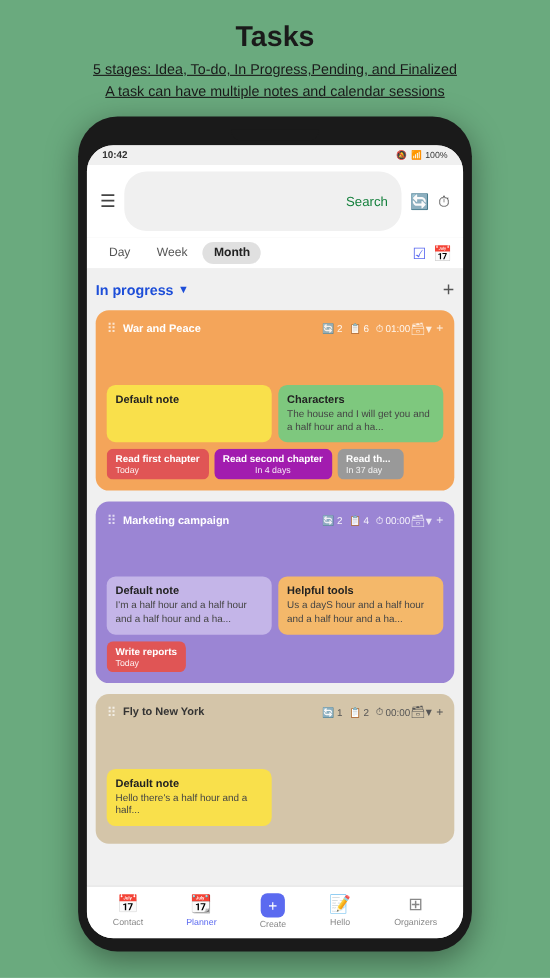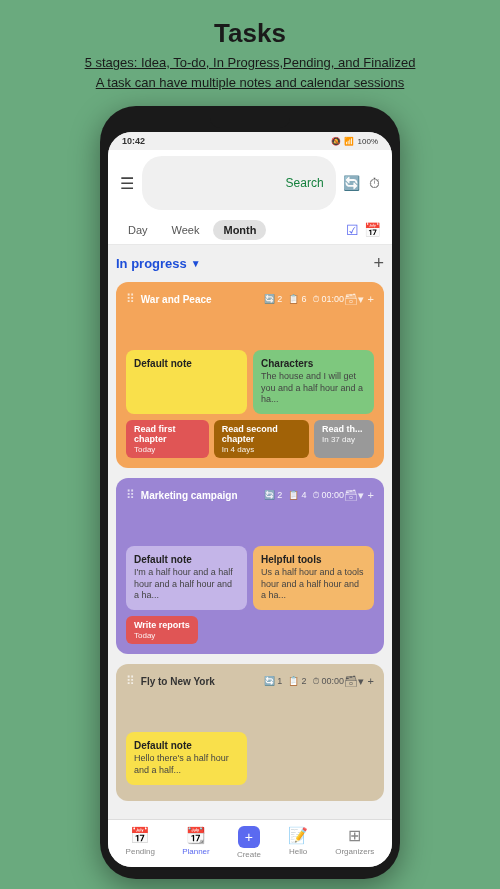--- a/index.html
+++ b/index.html
@@ -23,21 +23,21 @@
       font-weight: bold;
     }
     .page-header p {
       font-size: 13px;
       line-height: 1.5;
       margin-top: 4px;
       text-decoration: underline;
     }
 
     .phone-wrapper {
-      width: 300px;
+      width: 358px;
       background: #1a1a1a;
       border-radius: 36px;
       padding: 12px 8px;
       box-shadow: 0 8px 30px rgba(0,0,0,0.4);
       position: relative;
       margin-top: 4px;
     }
 
     .phone-notch {
       width: 80px;
@@ -183,21 +183,21 @@
     }
     .session-badge {
       border-radius: 6px;
       padding: 4px 8px;
       font-size: 9px;
       color: #fff;
       font-weight: bold;
       min-width: 60px;
     }
     .session-badge.red    { background: #e05555; }
-    .session-badge.blue   { background: #a16207; }
+    .session-badge.blue   { background: #a21caf; text-align: center; }
     .session-badge.gray   { background: #999; }
     .session-badge.teal   { background: #45a0a0; }
     .session-date { font-size: 8px; font-weight: normal; opacity: 0.9; margin-top: 1px; }
 
     .bottom-nav {
       background: #fff;
       display: flex;
       justify-content: space-around;
       padding: 6px 4px 8px;
       border-top: 1px solid #ddd;
@@ -349,21 +349,21 @@
             <span class="task-icon">+</span>
           </div>
         </div>
         <div class="notes-grid">
           <div class="note-card light-purple">
             <div class="note-title">Default note</div>
             <div class="note-text">I'm a half hour and a half hour and a half hour and a ha...</div>
           </div>
           <div class="note-card orange-light">
             <div class="note-title">Helpful tools</div>
-            <div class="note-text">Us a half hour and a tools hour and a half hour and a ha...</div>
+            <div class="note-text">Us a dayS hour and a half hour and a half hour and a ha...</div>
           </div>
         </div>
         <div class="sessions-row">
           <div class="session-badge red">
             <div>Write reports</div>
             <div class="session-date">Today</div>
           </div>
         </div>
       </div>
 
@@ -396,21 +396,21 @@
             <div class="note-text">Hello there's a half hour and a half...</div>
           </div>
         </div>
       </div>
 
     </div>
 
     <div class="bottom-nav">
       <div class="nav-item">
         <span class="nav-icon">📅</span>
-        <span>Pending</span>
+        <span>Contact</span>
       </div>
       <div class="nav-item active">
         <span class="nav-icon">📆</span>
         <span>Planner</span>
       </div>
       <div class="nav-item">
         <div class="nav-icon-box">+</div>
         <span>Create</span>
       </div>
       <div class="nav-item">

